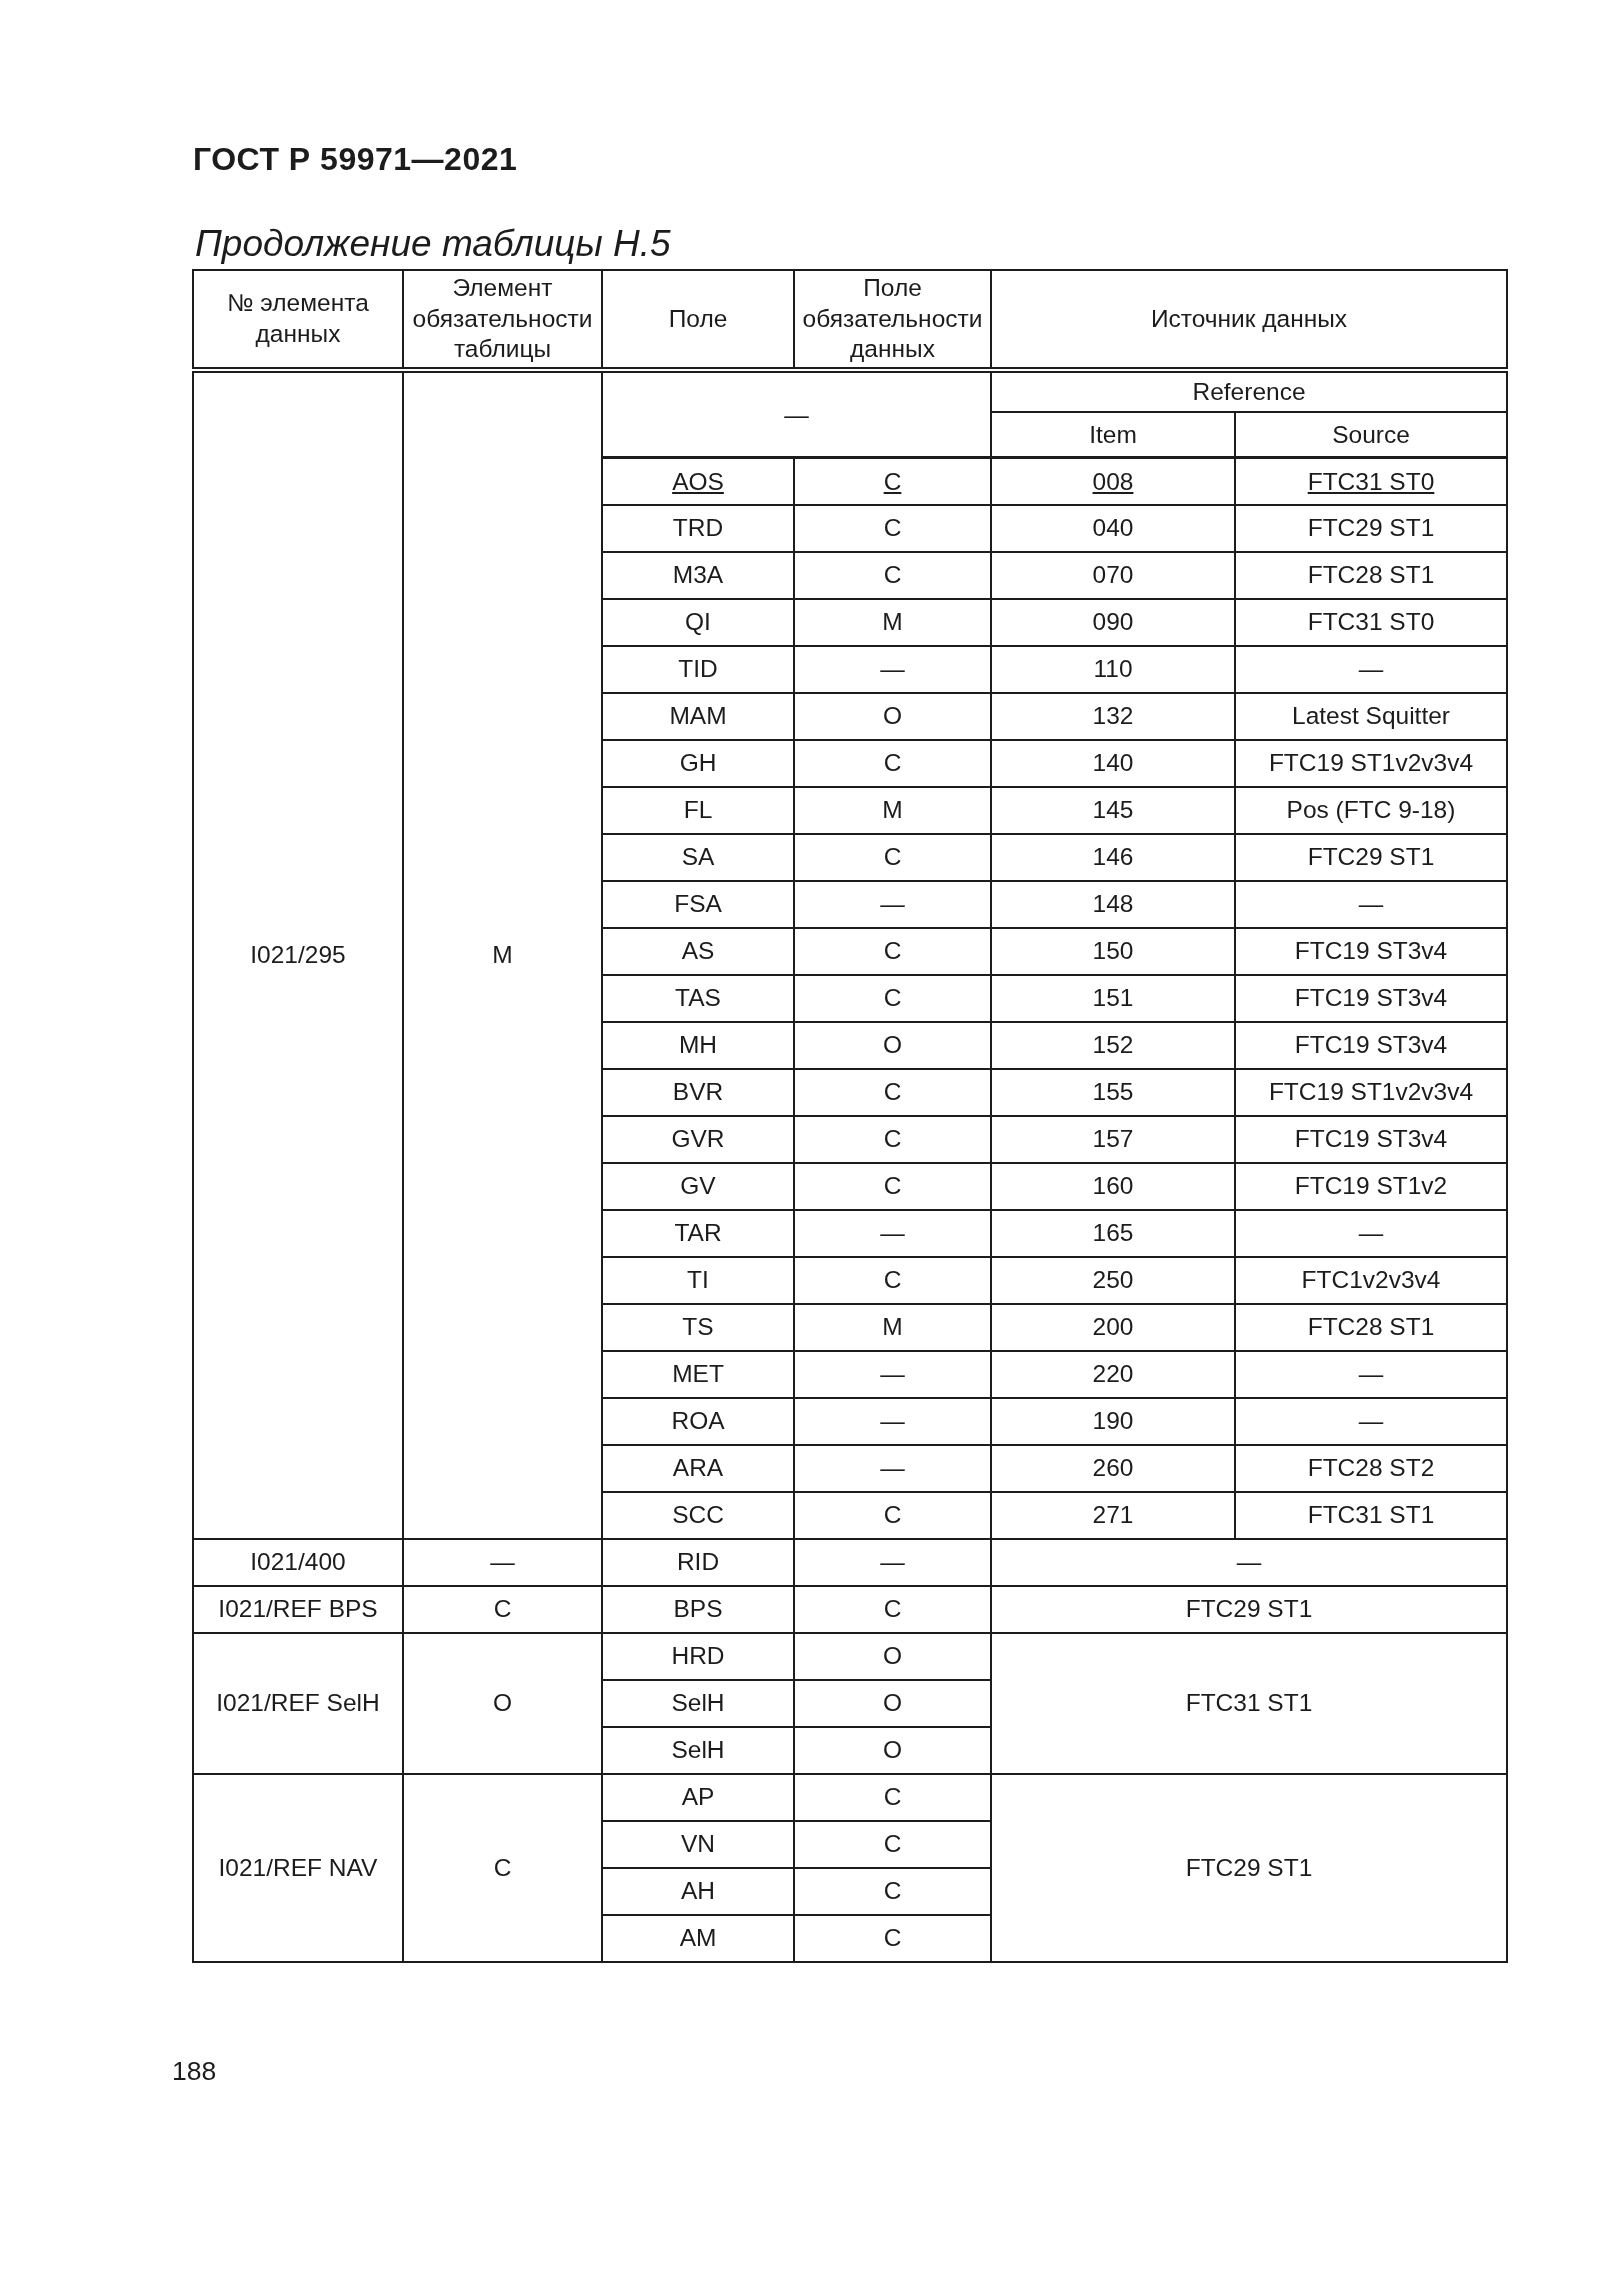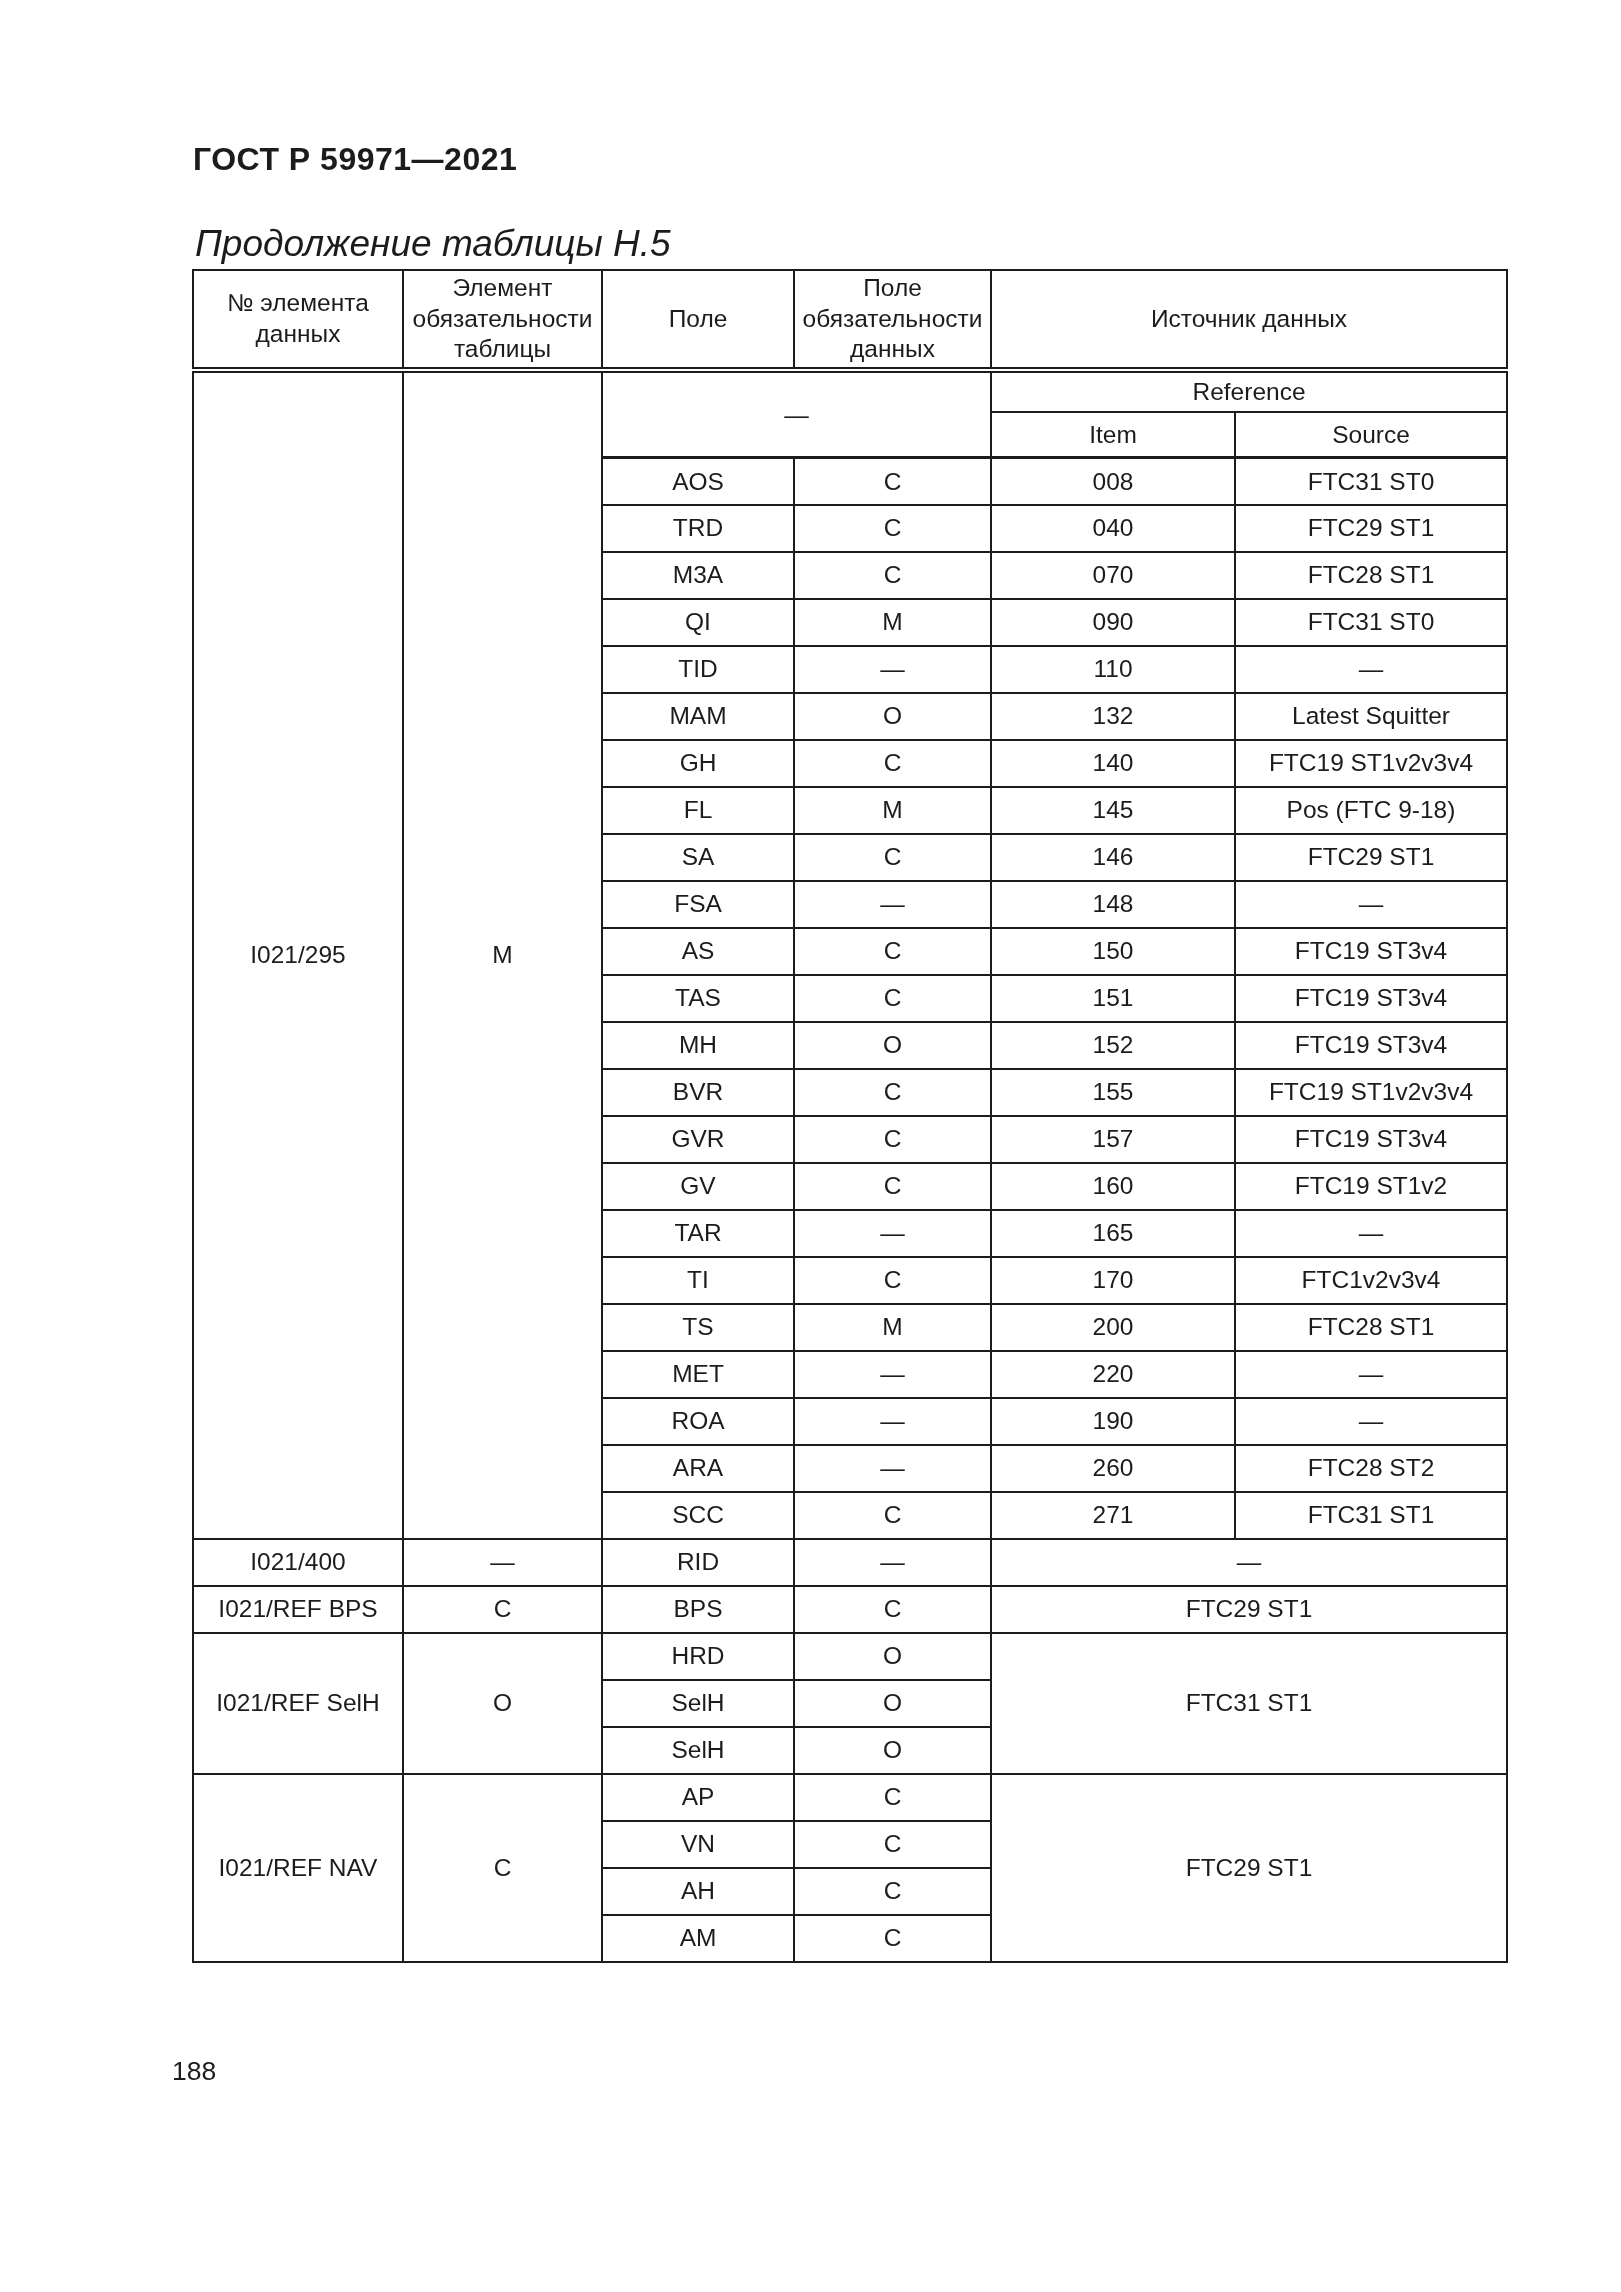--- a/index.html
+++ b/index.html
@@ -56,21 +56,21 @@
     overflow: hidden;
   }
   .data-table thead tr { height: 95px; margin-top: 28px; }
   .data-table thead th {
     border-bottom: 6.9px double #1c1c1c;
     line-height: 1.25;
   }
   tr.row-ref   { height: 42px; }
   tr.row-item  { height: 46px; }
   tr.field-row { height: 47px; }
-  tr.thick-top td { border-top: 3.9px solid #1c1c1c; }
+  tr.thick-top td { border-top: 3.9px solid #1c1c1c; text-decoration: underline; }
   .page-number {
     position: absolute;
     left: 172px;
     top: 2056px;
     font-size: 26.5px;
   }
 </style>
 </head>
 <body>
 
@@ -207,21 +207,21 @@
   </tr>
         <tr class="field-row">
     <td>TAR</td>
     <td>—</td>
     <td>165</td>
     <td>—</td>
   </tr>
         <tr class="field-row">
     <td>TI</td>
     <td>C</td>
-    <td>170</td>
+    <td>250</td>
     <td>FTC1v2v3v4</td>
   </tr>
         <tr class="field-row">
     <td>TS</td>
     <td>M</td>
     <td>200</td>
     <td>FTC28 ST1</td>
   </tr>
         <tr class="field-row">
     <td>MET</td>

